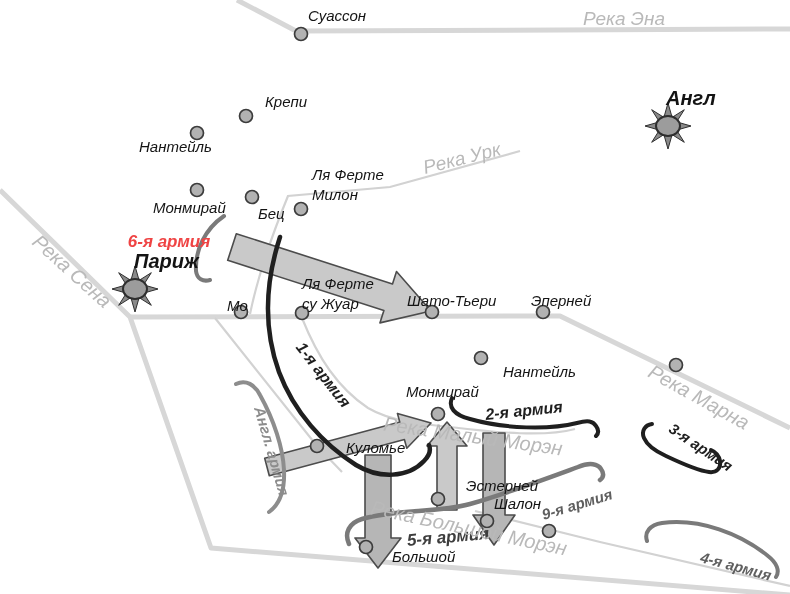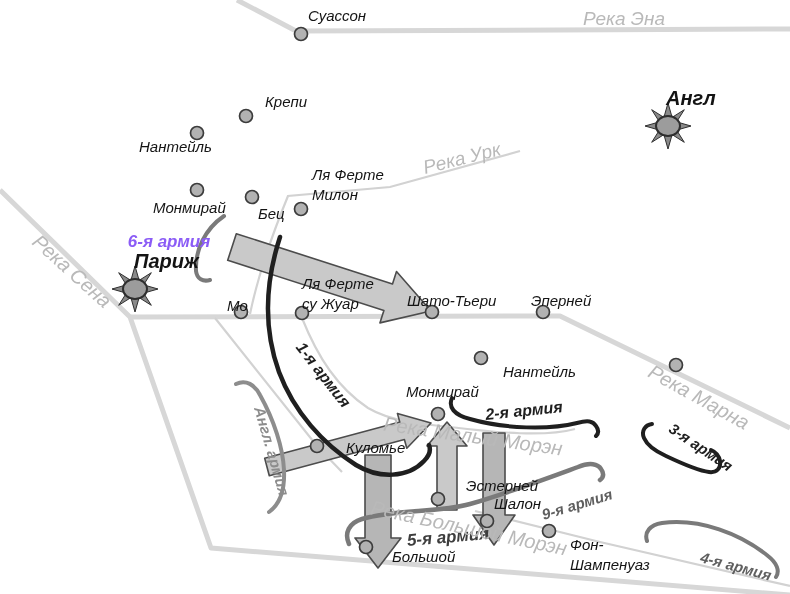--- a/index.html
+++ b/index.html
@@ -117,25 +117,23 @@
       <div class="lbl city" style="left: 285px; top: 274px;">Ля Ферте
 су Жуар</div>
       <div class="lbl city" style="left: 390px; top: 291px;">Шато-Тьери</div>
       <div class="lbl city" style="left: 514px; top: 291px;">Эперней</div>
       <div class="lbl city" style="left: 486px; top: 362px;">Нантейль</div>
       <div class="lbl city" style="left: 389px; top: 382px;">Монмирай</div>
       <div class="lbl city" style="left: 329px; top: 438px;">Куломье</div>
       <div class="lbl city" style="left: 403px; top: 476px; margin-left: 46px;">Эстерней</div>
       <div class="lbl city" style="left: 477px; top: 494px;">Шалон</div>
       <div class="lbl city" style="left: 375px; top: 547px;">Большой</div>
-      <div class="lbl city" style="left: 553px; top: 535px;">Фон-
-Шампенуаз</div>
       <div class="lbl city capital" style="left: 117px; top: 248px;">Париж</div>
       <div class="lbl city capital" style="left: 649px; top: 85px;">Англ</div>
-      <div class="lbl army" style="left: 152px; top: 241px; color: #8b5cf6; font-size: 17px; --r: 0deg;">6-я армия</div>
+      <div class="lbl army" style="left: 152px; top: 241px; color: #ef4444; font-size: 17px; --r: 0deg;">6-я армия</div>
       <div class="lbl army" style="left: 255px; top: 451px; color: rgb(140, 140, 140); font-size: 15px; --r: 74deg;">Англ. армия</div>
       <div class="lbl army" style="left: 306px; top: 375px; color: rgb(31, 31, 31); font-size: 16px; --r: 52deg;">1-я армия</div>
       <div class="lbl army" style="left: 507px; top: 411px; color: rgb(31, 31, 31); font-size: 16px; --r: -6deg;">2-я армия</div>
       <div class="lbl army" style="left: 684px; top: 447px; color: rgb(31, 31, 31); font-size: 15px; --r: 34deg;">3-я армия</div>
       <div class="lbl army" style="left: 719px; top: 566px; color: rgb(95, 95, 95); font-size: 15px; --r: 15deg;">4-я армия</div>
       <div class="lbl army" style="left: 431px; top: 537px; color: rgb(61, 61, 61); font-size: 17px; --r: -5deg;">5-я армия</div>
       <div class="lbl army" style="left: 560px; top: 504px; color: rgb(95, 95, 95); font-size: 15px; --r: -17deg;">9-я армия</div>
       <div class="lbl riverlbl" style="left: 607px; top: 18px; font-size: 19px; text-align: center; --r: 0deg;">Река Эна</div>
       <div class="lbl riverlbl" style="left: 445px; top: 158px; font-size: 19px; --r: -14deg;">Река Урк</div>
       <div class="lbl riverlbl" style="left: 55px; top: 271px; font-size: 20px; --r: 42deg;">Река Сена</div>

